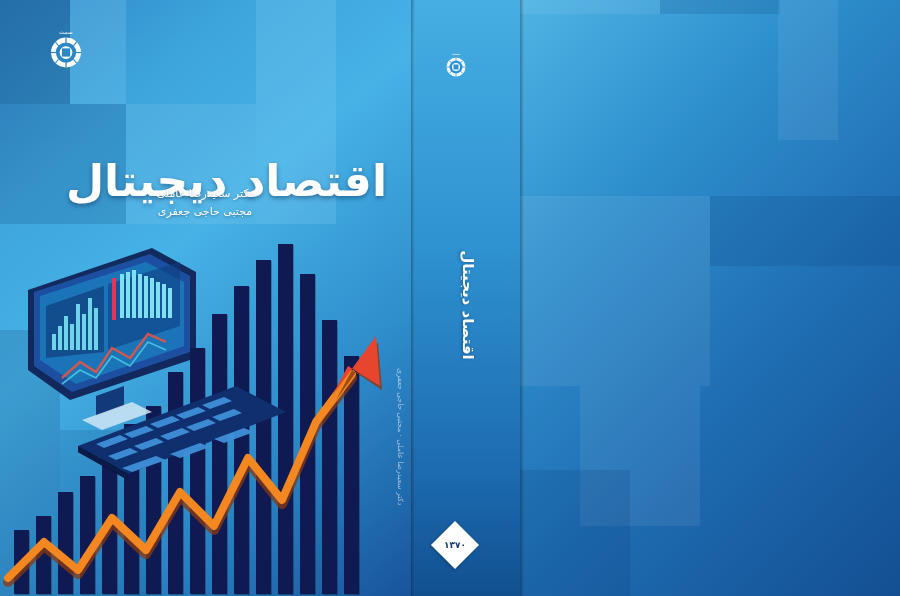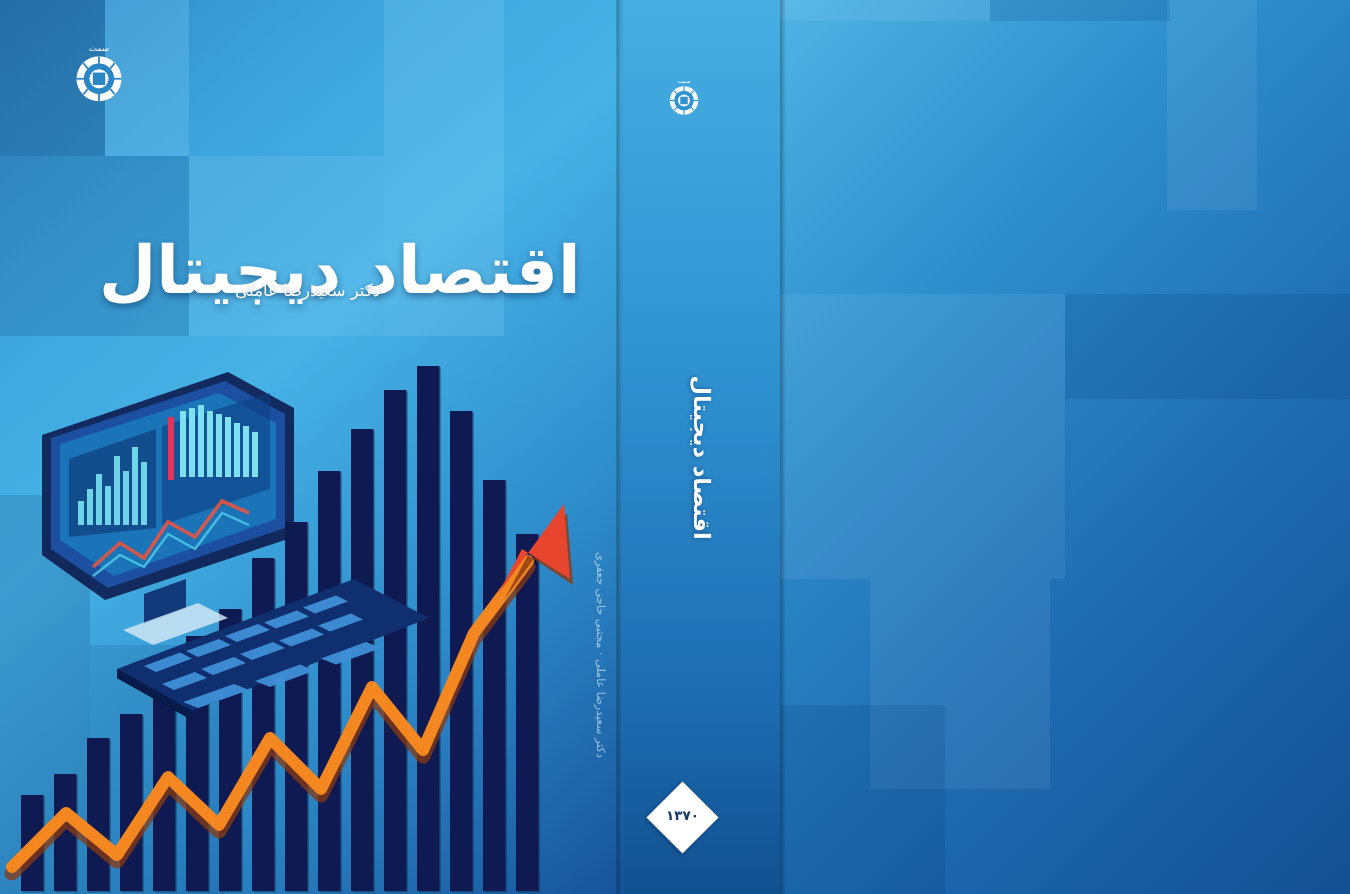--- a/index.html
+++ b/index.html
@@ -135,20 +135,21 @@
               <line x1="18" y1="24" x2="22" y2="29"></line>
           </g>
           <text x="32" y="13" font-size="7.5" text-anchor="middle" fill="#ffffff">سمت</text>
         </g>
       </svg>
     </div>
 
     <h1 class="fa-title">اقتصاد دیجیتال</h1>
     <div class="fa-authors">
       <div>دکتر سعیدرضا عاملی</div>
+      <div>مجتبی حاجی جعفری</div>
     </div>
 
     <div class="front-vauth">
       <span>دکتر سعیدرضا عاملی  ·  مجتبی حاجی جعفری</span>
     </div>
 
     <div class="illus">
 
       <div class="bar" style="left:14px;top:300px;width:15px;height:64px;"></div>
       <div class="bar" style="left:36px;top:286px;width:15px;height:78px;"></div>

